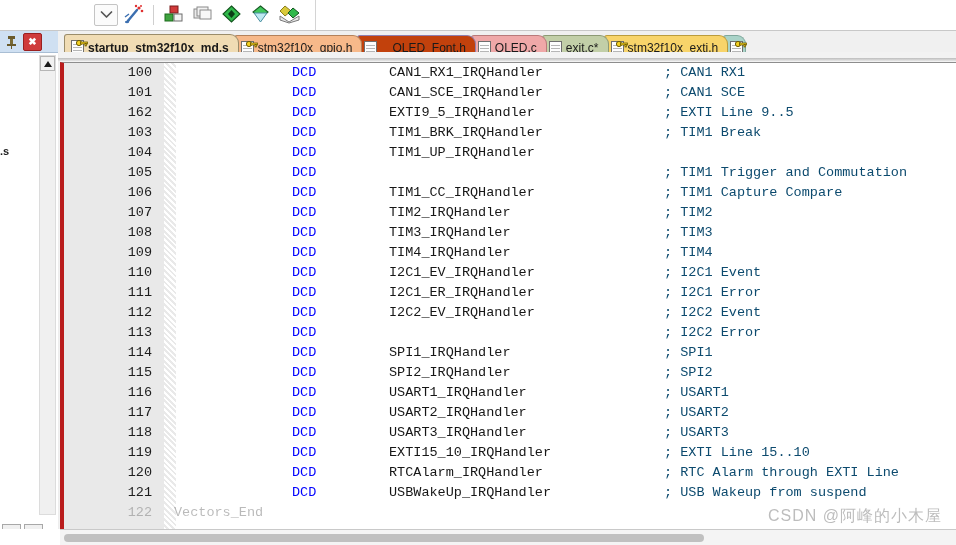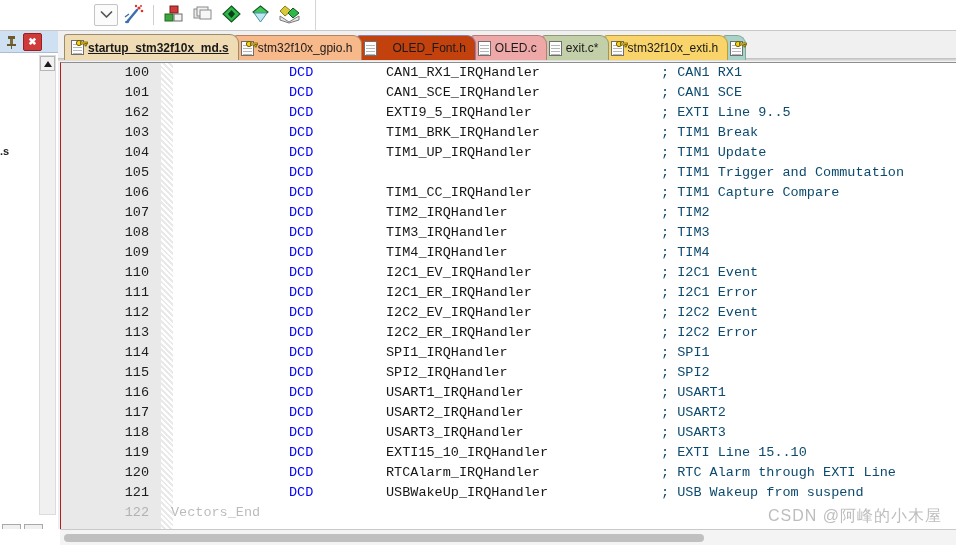--- a/index.html
+++ b/index.html
@@ -70,21 +70,21 @@
     width:19px;height:17px;background:#f0f0f0;border:1px solid #a8a8a8;
     display:flex;align-items:center;justify-content:center;box-sizing:border-box;
   }
   .tri{width:0;height:0;}
   .tri.up{border-left:4px solid transparent;border-right:4px solid transparent;border-bottom:6px solid #1a1a1a;}
   .tri.down{border-left:4px solid transparent;border-right:4px solid transparent;border-top:6px solid #1a1a1a;}
   .tri.right{border-top:4px solid transparent;border-bottom:4px solid transparent;border-left:6px solid #1a1a1a;}
 
   
   .tabstrip{
-    position:absolute;left:58px;top:31px;right:0;height:29px;
+    position:absolute;left:58px;top:31px;right:0;height:21px;
     background:#f0f0f0;
     overflow:hidden;
   }
   .tabs{position:absolute;left:6px;top:3px;display:flex;align-items:flex-end;height:26px;}
   .tab{
     position:relative;height:25px;
     display:flex;align-items:center;
     padding:0 9px 0 6px;
     margin-right:-5px;
     border:1px solid #9a9a9a;
@@ -119,21 +119,21 @@
   .tabstrip-shadow{
     position:absolute;left:58px;top:58px;right:0;height:3px;
     background:linear-gradient(#bdbdbd,#e6e6e6);
   }
 
   
   .editor-wrap{
     position:absolute;left:60px;top:62px;right:0;bottom:16px;
     background:#ffffff;
     border-top:1px solid #8d8d8d;
-    border-left:1px solid #b91c1c;
+    border-left:4px solid #b91c1c;
     box-sizing:border-box;
     overflow:hidden;
   }
   .gutter{
     position:absolute;left:0;top:0;width:100px;bottom:0;
     background:#e9e9e9;
   }
   .gutter-stripe{
     position:absolute;left:100px;top:0;width:12px;bottom:0;
     background:repeating-linear-gradient(
@@ -361,30 +361,30 @@
   <div class="tabstrip-shadow"></div>
 
   <div class="editor-wrap">
     <div class="gutter"></div>
     <div class="gutter-stripe"></div>
     <div class="code-area" id="code-area">
         <div class="ln-row"><span class="lnum">100</span><span class="c-kw">DCD</span><span class="c-sym">CAN1_RX1_IRQHandler</span><span class="c-cmt">; CAN1 RX1</span></div>
         <div class="ln-row"><span class="lnum">101</span><span class="c-kw">DCD</span><span class="c-sym">CAN1_SCE_IRQHandler</span><span class="c-cmt">; CAN1 SCE</span></div>
         <div class="ln-row"><span class="lnum">162</span><span class="c-kw">DCD</span><span class="c-sym">EXTI9_5_IRQHandler</span><span class="c-cmt">; EXTI Line 9..5</span></div>
         <div class="ln-row"><span class="lnum">103</span><span class="c-kw">DCD</span><span class="c-sym">TIM1_BRK_IRQHandler</span><span class="c-cmt">; TIM1 Break</span></div>
-        <div class="ln-row"><span class="lnum">104</span><span class="c-kw">DCD</span><span class="c-sym">TIM1_UP_IRQHandler</span><span class="c-cmt">; TIM1 Update</span></div>
+        <div class="ln-row"><span class="lnum">104</span><span class="c-kw">DCD</span><span class="c-sym">TIM1_UP_IRQHandler</span></div>
         <div class="ln-row"><span class="lnum">105</span><span class="c-kw">DCD</span><span class="c-cmt">; TIM1 Trigger and Commutation</span></div>
         <div class="ln-row"><span class="lnum">106</span><span class="c-kw">DCD</span><span class="c-sym">TIM1_CC_IRQHandler</span><span class="c-cmt">; TIM1 Capture Compare</span></div>
         <div class="ln-row"><span class="lnum">107</span><span class="c-kw">DCD</span><span class="c-sym">TIM2_IRQHandler</span><span class="c-cmt">; TIM2</span></div>
         <div class="ln-row"><span class="lnum">108</span><span class="c-kw">DCD</span><span class="c-sym">TIM3_IRQHandler</span><span class="c-cmt">; TIM3</span></div>
         <div class="ln-row"><span class="lnum">109</span><span class="c-kw">DCD</span><span class="c-sym">TIM4_IRQHandler</span><span class="c-cmt">; TIM4</span></div>
         <div class="ln-row"><span class="lnum">110</span><span class="c-kw">DCD</span><span class="c-sym">I2C1_EV_IRQHandler</span><span class="c-cmt">; I2C1 Event</span></div>
         <div class="ln-row"><span class="lnum">111</span><span class="c-kw">DCD</span><span class="c-sym">I2C1_ER_IRQHandler</span><span class="c-cmt">; I2C1 Error</span></div>
         <div class="ln-row"><span class="lnum">112</span><span class="c-kw">DCD</span><span class="c-sym">I2C2_EV_IRQHandler</span><span class="c-cmt">; I2C2 Event</span></div>
-        <div class="ln-row"><span class="lnum">113</span><span class="c-kw">DCD</span><span class="c-sym">I2C2_ER_IRQHandler</span><span class="c-cmt">; I2C2 Error</span></div>
+        <div class="ln-row"><span class="lnum">113</span><span class="c-kw">DCD</span><span class="c-cmt">; I2C2 Error</span></div>
         <div class="ln-row"><span class="lnum">114</span><span class="c-kw">DCD</span><span class="c-sym">SPI1_IRQHandler</span><span class="c-cmt">; SPI1</span></div>
         <div class="ln-row"><span class="lnum">115</span><span class="c-kw">DCD</span><span class="c-sym">SPI2_IRQHandler</span><span class="c-cmt">; SPI2</span></div>
         <div class="ln-row"><span class="lnum">116</span><span class="c-kw">DCD</span><span class="c-sym">USART1_IRQHandler</span><span class="c-cmt">; USART1</span></div>
         <div class="ln-row"><span class="lnum">117</span><span class="c-kw">DCD</span><span class="c-sym">USART2_IRQHandler</span><span class="c-cmt">; USART2</span></div>
         <div class="ln-row"><span class="lnum">118</span><span class="c-kw">DCD</span><span class="c-sym">USART3_IRQHandler</span><span class="c-cmt">; USART3</span></div>
         <div class="ln-row"><span class="lnum">119</span><span class="c-kw">DCD</span><span class="c-sym">EXTI15_10_IRQHandler</span><span class="c-cmt">; EXTI Line 15..10</span></div>
         <div class="ln-row"><span class="lnum">120</span><span class="c-kw">DCD</span><span class="c-sym">RTCAlarm_IRQHandler</span><span class="c-cmt">; RTC Alarm through EXTI Line</span></div>
         <div class="ln-row"><span class="lnum">121</span><span class="c-kw">DCD</span><span class="c-sym">USBWakeUp_IRQHandler</span><span class="c-cmt">; USB Wakeup from suspend</span></div>
         <div class="ln-row partial"><span class="lnum">122</span><span class="c-sym">Vectors_End</span></div>
       </div>

